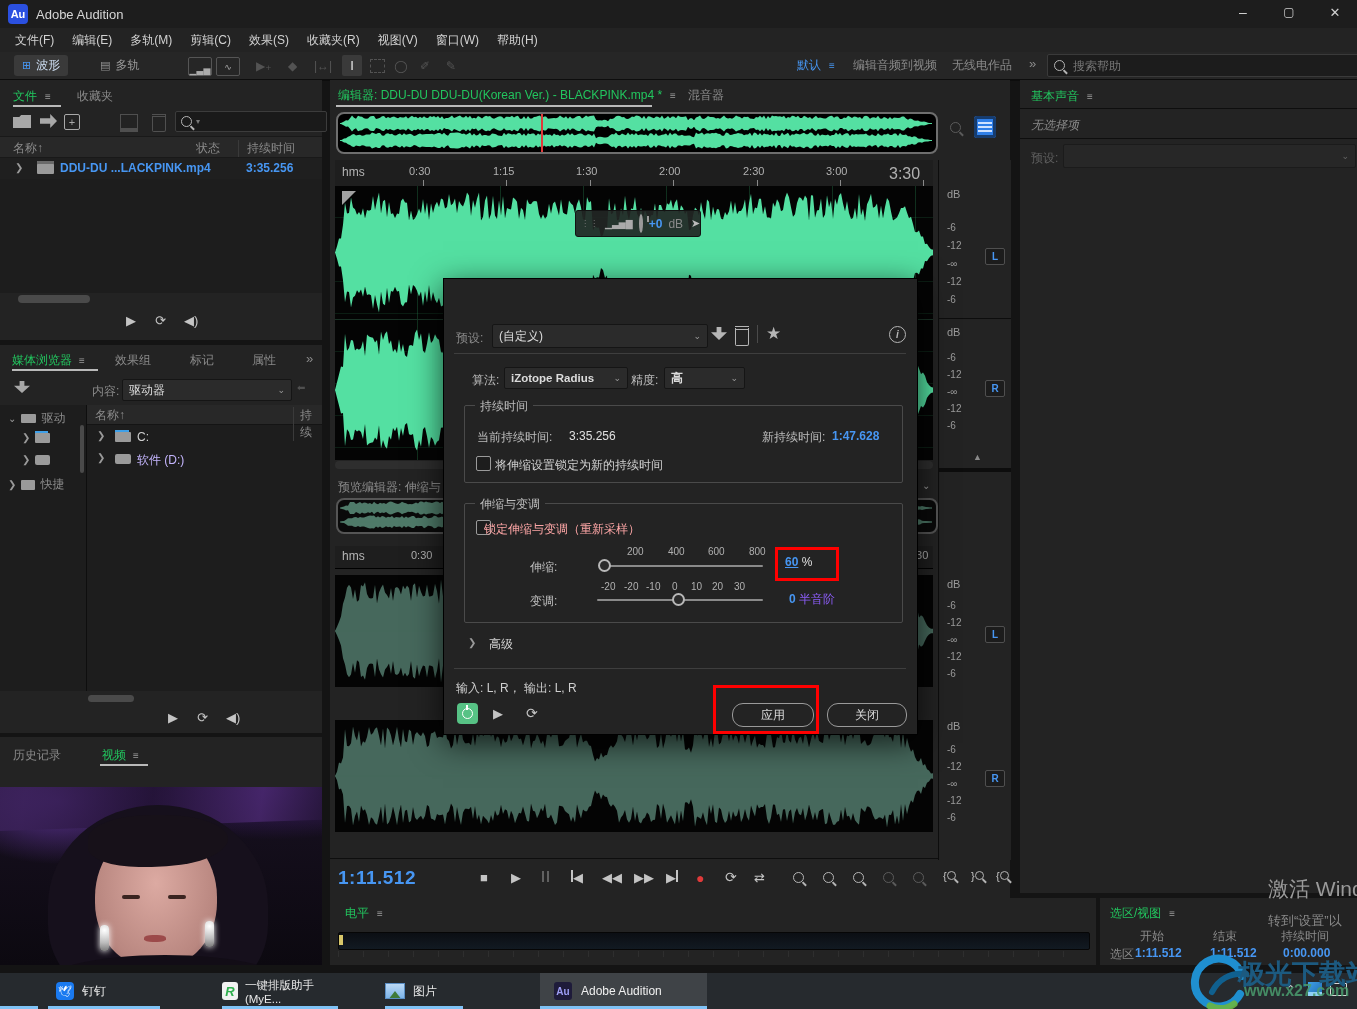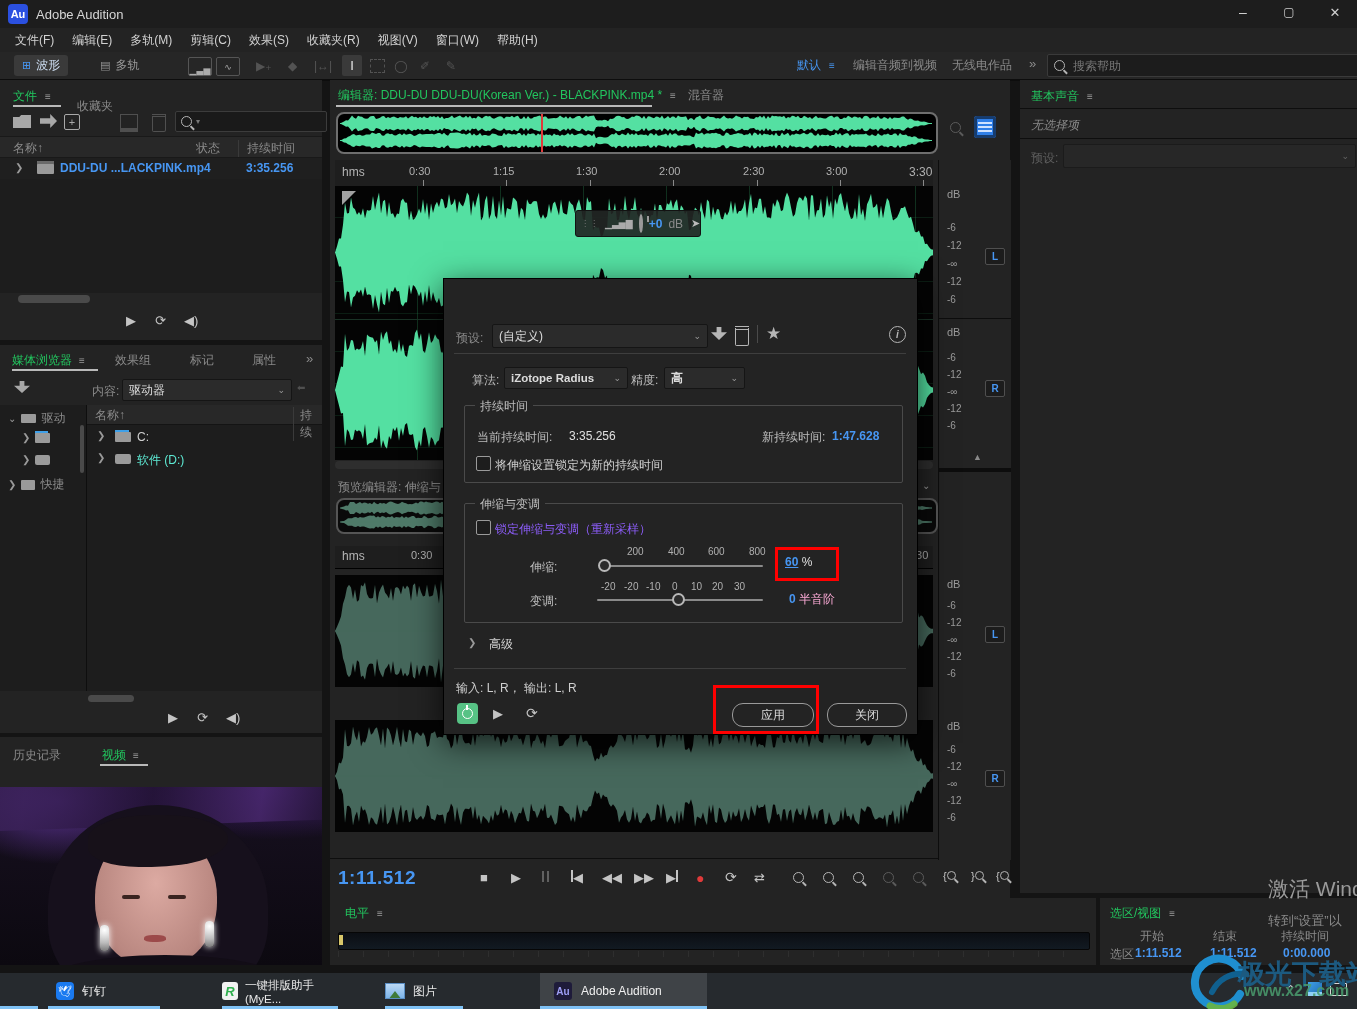--- a/index.html
+++ b/index.html
@@ -102,21 +102,21 @@
       <input style="background: transparent; border: none; color: rgb(207, 207, 207); font-size: 12px; width: 240px; font-family: inherit;" placeholder="搜索帮助">
     </div>
   </div>
 
   <div class="a panel" style="left:0;top:80px;width:322px;height:260px;">
     <div class="a" style="left:13px;top:8px;display:flex;gap:8px;align-items:center;">
       <span class="tab-active">文件</span>
       <span class="hamb">≡</span>
     </div>
     <div class="a" style="left:13px;top:25px;width:48px;height:2px;background:#b9b9b9;"></div>
-    <div class="a tab-dim" style="left:77px;top:8px;margin-top:10px;">收藏夹</div>
+    <div class="a tab-dim" style="left:77px;top:8px;">收藏夹</div>
     <div class="a" style="left:13px;top:35px;width:18px;height:13px;background:#a8a8a8;clip-path:polygon(0 15%,35% 15%,45% 0,100% 0,100% 100%,0 100%);"></div>
     <div class="a" style="left:40px;top:34px;width:17px;height:14px;background:#a8a8a8;clip-path:polygon(0 30%,60% 30%,60% 0,100% 50%,60% 100%,60% 70%,0 70%);"></div>
     <div class="a" style="left:64px;top:34px;width:14px;height:14px;border:1px solid #a8a8a8;border-radius:2px;color:#a8a8a8;font-size:11px;display:flex;align-items:center;justify-content:center;">+</div>
     <div class="a dim" style="left:120px;top:34px;width:16px;height:13px;border:1px solid #999;border-bottom-width:4px;"></div>
     <div class="a dim" style="left:152px;top:34px;width:12px;height:14px;border:1px solid #999;border-top:3px double #999;border-radius:0 0 2px 2px;"></div>
     <div class="a" style="left:175px;top:31px;width:140px;height:19px;background:#1a1a1a;border:1px solid #3c3c3c;border-radius:2px;display:flex;align-items:center;padding:0 5px;gap:4px;">
       <span class="mag"></span>
       <span class="cv" style="color:#777;font-size:8px;">▾</span>
     </div>
     <div class="a" style="left:0;top:56px;width:322px;height:20px;background:#282828;border-top:1px solid #191919;border-bottom:1px solid #191919;">
@@ -183,21 +183,21 @@
         <span class="a dimtxt" style="left:206px;top:2px;border-left:1px solid #3a3a3a;padding-left:6px;">持续</span>
       </div>
       <div class="a" style="left:0;top:22px;width:235px;height:20px;">
         <span class="a chev" style="left:10px;top:3px;">❯</span>
         <span class="a" style="left:28px;top:5px;width:16px;height:10px;background:#9a9a9a;border-radius:1px;box-shadow:-1px -3px 0 -1px #3fa0e8;"></span>
         <span class="a" style="left:50px;top:3px;color:#cfcfcf;">C:</span>
       </div>
       <div class="a" style="left:0;top:44px;width:235px;height:20px;">
         <span class="a chev" style="left:10px;top:3px;">❯</span>
         <span class="a" style="left:28px;top:5px;width:16px;height:10px;background:#9a9a9a;border-radius:2px;"></span>
-        <span class="a" style="left:50px;top:3px;color:#5eead4;">软件 (D:)</span>
+        <span class="a" style="left:50px;top:3px;color:#c4b5fd;">软件 (D:)</span>
       </div>
     </div>
     <div class="a" style="left:88px;top:350px;width:46px;height:7px;background:#4a4a4a;border-radius:4px;"></div>
     <div class="a transport-ic" style="left:168px;top:365px;">▶</div>
     <div class="a transport-ic" style="left:197px;top:365px;">⟳</div>
     <div class="a transport-ic" style="left:226px;top:365px;">◀)</div>
   </div>
 
   <div class="a panel" style="left:0;top:737px;width:322px;height:228px;">
     <div class="a tab-dim" style="left:13px;top:10px;">历史记录</div>
@@ -251,21 +251,21 @@
 
     
     <div class="a ruler" style="left:5px;top:80px;width:598px;height:26px;">
       <span class="a" style="left:7px;top:5px;">hms</span>
       <span class="a ticklbl" style="left:74px;top:5px;font-size:11px;">0:30</span>
       <span class="a ticklbl" style="left:158px;top:5px;font-size:11px;">1:15</span>
       <span class="a ticklbl" style="left:241px;top:5px;font-size:11px;">1:30</span>
       <span class="a ticklbl" style="left:324px;top:5px;font-size:11px;">2:00</span>
       <span class="a ticklbl" style="left:408px;top:5px;font-size:11px;">2:30</span>
       <span class="a ticklbl" style="left:491px;top:5px;font-size:11px;">3:00</span>
-      <span class="a ticklbl" style="left:574px;top:5px;font-size:12px;">3:30</span>
+      <span class="a ticklbl" style="left:554px;top:5px;font-size:16px;">3:30</span>
       <span class="tmark" style="left:88px;"></span>
       <span class="tmark" style="left:171px;"></span>
       <span class="tmark" style="left:255px;"></span>
       <span class="tmark" style="left:338px;"></span>
       <span class="tmark" style="left:422px;"></span>
       <span class="tmark" style="left:505px;"></span>
       <span class="tmark" style="left:588px;"></span>
     </div>
     <svg class="a" style="left:612px;top:84px;" width="20" height="17" viewBox="0 0 20 17">
         <path d="M3 14 V9 a7 7 0 0 1 14 0 V14" stroke="#3f9ef0" stroke-width="2.5" fill="none"></path>
@@ -472,21 +472,21 @@
       <span class="a" style="left:104px;top:23px;color:#e0e0e0;">3:35.256</span>
       <span class="a" style="left:297px;top:23px;color:#bdbdbd;">新持续时间:</span>
       <span class="a blue" style="left:367px;top:23px;font-weight:bold;">1:47.628</span>
       <div class="a cb" style="left:11px;top:50px;"></div>
       <span class="a" style="left:30px;top:51px;color:#d2d2d2;">将伸缩设置锁定为新的持续时间</span>
     </div>
 
     <div class="a groupbox" style="left:20px;top:224px;width:437px;height:118px;">
       <span class="legend">伸缩与变调</span>
       <div class="a cb" style="left:11px;top:16px;"></div>
-      <span class="a" style="left:30px;top:17px;color:#8b5cf6;">锁定伸缩与变调（重新采样）</span>
+      <span class="a" style="left:19px;top:17px;color:#fca5a5;">锁定伸缩与变调（重新采样）</span>
 
       <span class="a" style="left:65px;top:55px;color:#bdbdbd;">伸缩:</span>
       <span class="a ticklbl" style="left:162px;top:42px;">200</span>
       <span class="a ticklbl" style="left:203px;top:42px;">400</span>
       <span class="a ticklbl" style="left:243px;top:42px;">600</span>
       <span class="a ticklbl" style="left:284px;top:42px;">800</span>
       <div class="a sl-track" style="left:138px;top:61px;width:160px;background:repeating-linear-gradient(to right,#8a8a8a 0 1px,transparent 1px 10px),linear-gradient(#8a8a8a,#8a8a8a);"></div>
       <div class="a sl-knob" style="left:133px;top:55px;"></div>
 
       <span class="a" style="left:65px;top:89px;color:#bdbdbd;">变调:</span>
@@ -501,21 +501,21 @@
       <div class="a sl-knob" style="left:207px;top:89px;"></div>
     </div>
 
     <div class="a redbox" style="left:331px;top:268px;width:58px;height:28px;z-index:60;"></div>
     <span class="a" style="left:341px;top:276px;z-index:61;">
       <span class="blue" style="text-decoration:underline;font-weight:bold;">60</span>
       <span style="color:#e0e0e0;">%</span>
     </span>
     <span class="a" style="left:345px;top:312px;">
       <span class="blue" style="font-weight:bold;">0</span>
-      <span style="color:#f9a8d4;">半音阶</span>
+      <span style="color:#8b5cf6;">半音阶</span>
     </span>
 
     <span class="a chev" style="left:24px;top:358px;">❯</span>
     <span class="a" style="left:45px;top:357px;color:#d2d2d2;">高级</span>
     <div class="a" style="left:10px;top:389px;width:452px;height:1px;background:#3e3e3e;"></div>
     <span class="a" style="left:12px;top:401px;color:#cfcfcf;">输入: L, R， 输出: L, R</span>
 
     <div class="a" style="left:13px;top:424px;width:21px;height:21px;background:#57c285;border-radius:4px;display:flex;align-items:center;justify-content:center;">
       <span style="width:9px;height:9px;border:1.5px solid #fff;border-radius:50%;display:inline-block;position:relative;">
           <span style="position:absolute;left:3px;top:-4px;width:1.5px;height:5px;background:#fff;"></span>

